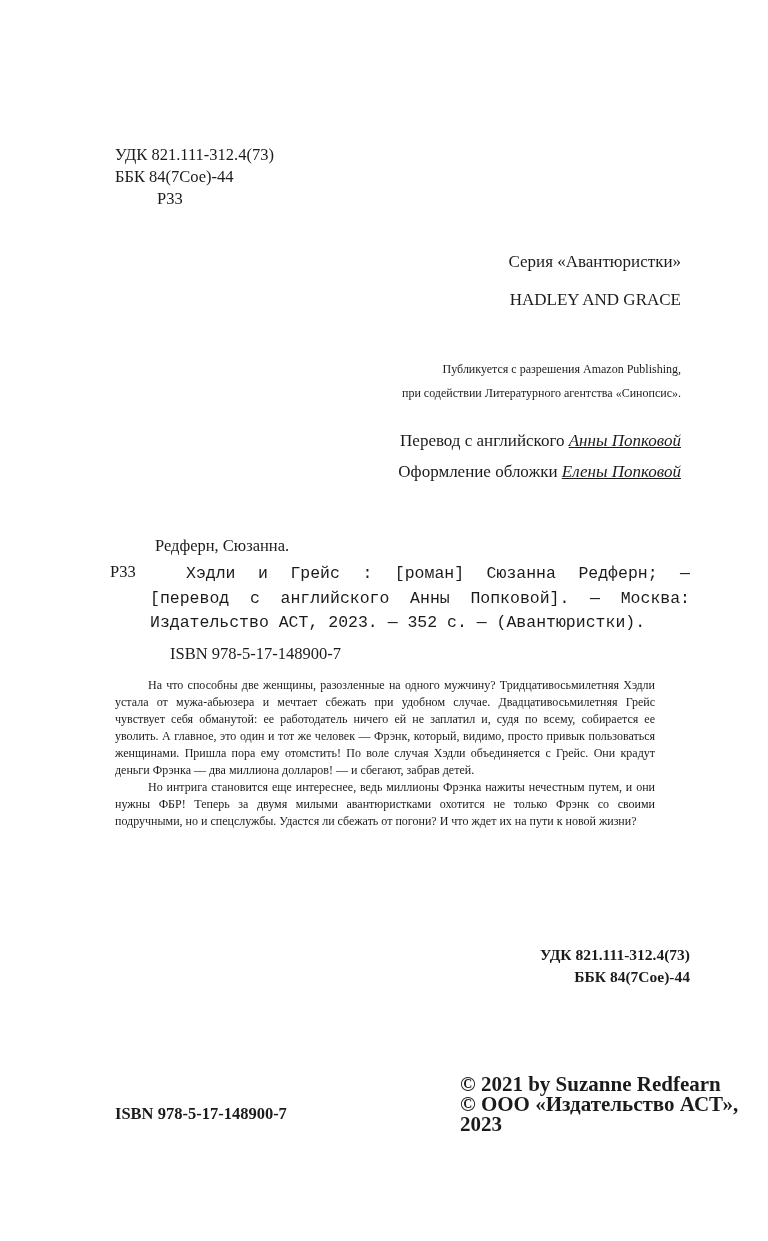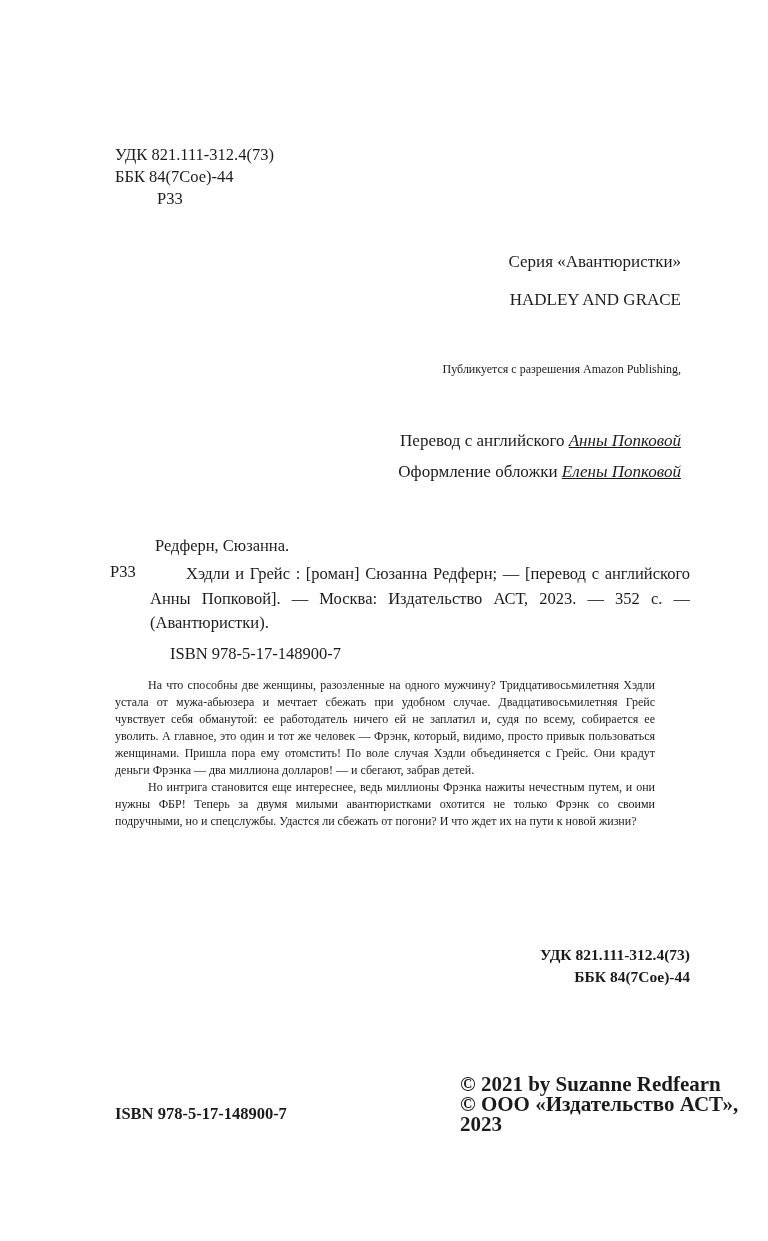--- a/index.html
+++ b/index.html
@@ -32,21 +32,21 @@
   .orig   { top: 288px; font-size: 17px; line-height: 24px; }
   .rights { top: 348px; font-size: 12px; line-height: 24px; margin-top: 9px; }
   .credits{ top: 430px; font-size: 17px; line-height: 22px; }
   .credit-line { margin-bottom: 9px; }
 
   .catalog-author { left: 155px; top: 536px; font-size: 16.5px; font-weight: normal; }
   .catalog-sign   { left: 110px; top: 562px; font-size: 16.5px; }
   .catalog-entry  {
     left: 150px; top: 562px; width: 540px;
     font-size: 16.5px; line-height: 24.5px;
-    text-align: justify; text-indent: 36px;
+    text-align: justify; text-indent: 36px; font-family: Liberation Mono, monospace;
   }
   .catalog-isbn   { left: 170px; top: 644px; font-size: 16.5px; }
 
   .annotation {
     left: 115px; top: 677px; width: 540px;
     font-size: 12px; line-height: 17px;
     text-align: justify;
   }
   .annotation p { margin: 0; text-indent: 33px; }
 
@@ -79,20 +79,21 @@
   </div>
 
   <div class="abs center-col series">Серия «Авантюристки»</div>
 
   <div class="abs center-col orig">
     <div>HADLEY AND GRACE</div>
   </div>
 
   <div class="abs center-col rights">
     <div>Публикуется с разрешения Amazon Publishing,</div>
+    <div>при содействии Литературного агентства «Синопсис».</div>
   </div>
 
   <div class="abs center-col credits">
     <div class="credit-line"><span>Перевод с английского </span><span class="it">Анны Попковой</span></div>
     <div class="credit-line"><span>Оформление обложки </span><span class="it">Елены Попковой</span></div>
   </div>
 
   <div class="abs catalog-author">Редферн, Сюзанна.</div>
   <div class="abs catalog-sign">Р33</div>
   <div class="abs catalog-entry">Хэдли и Грейс : [роман] Сюзанна Редферн; — [перевод с английского Анны Попковой]. — Москва: Издательство АСТ, 2023. — 352 с. — (Авантюристки).</div>

